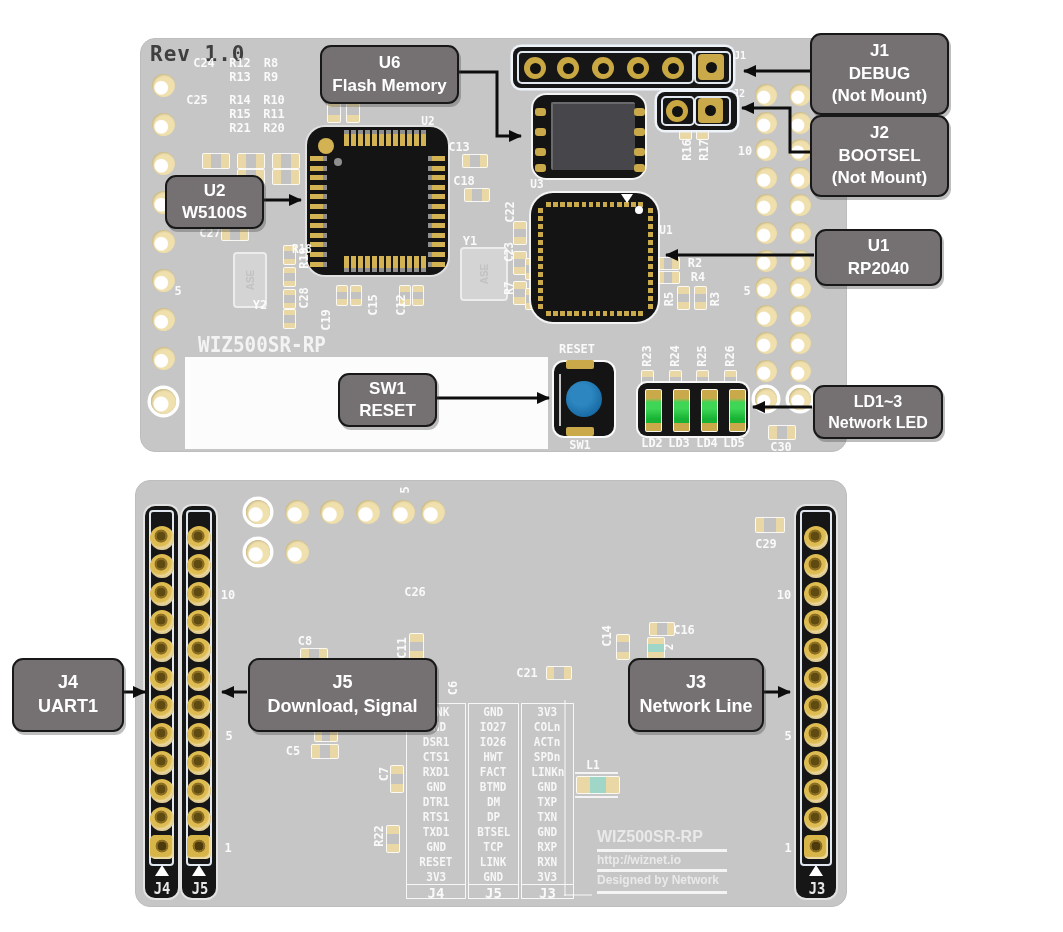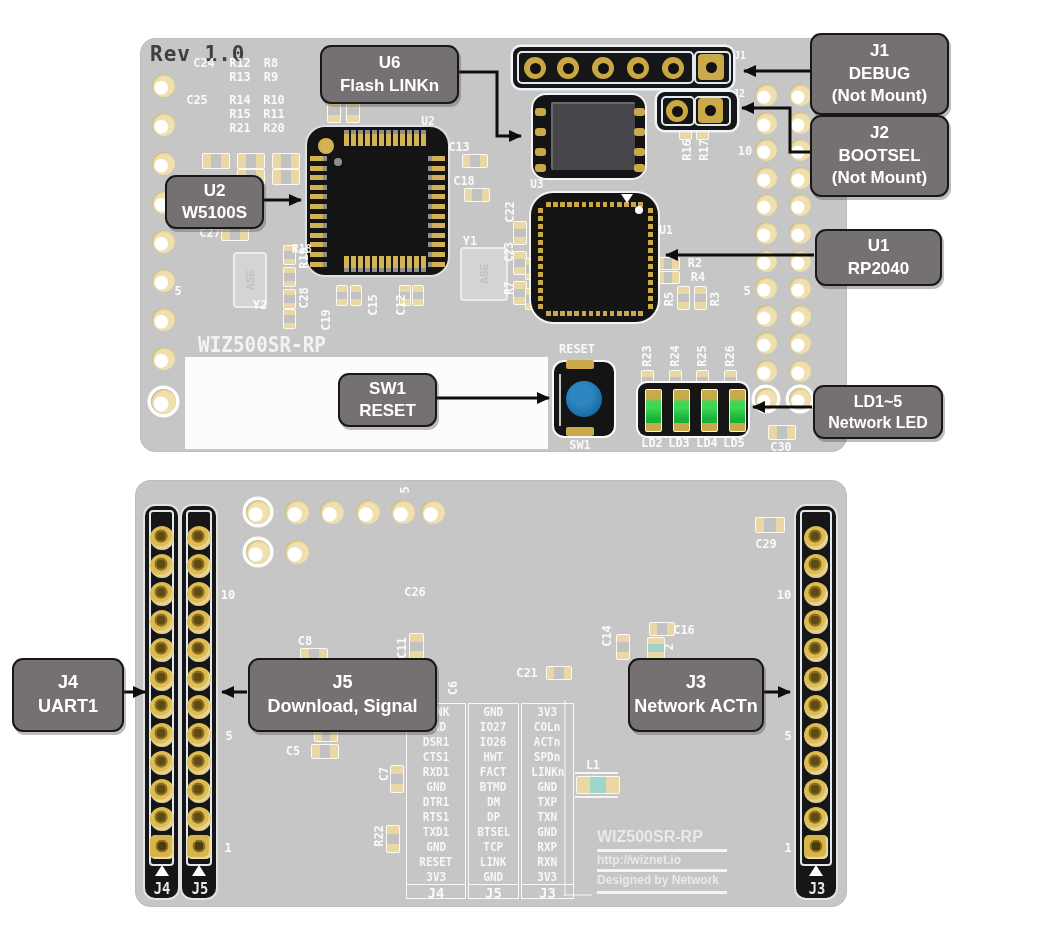--- a/index.html
+++ b/index.html
@@ -584,21 +584,21 @@
       <div class="pcell">
         <span>3V3</span>
       </div>
       <div class="pdiv"></div>
       <div class="phead">
         <span>J3</span>
       </div>
     </div>
     <div class="callout" style="left: 320px; top: 45px; width: 135px; height: 55px; font-size: 17px;">
       <div>U6</div>
-      <div>Flash LINKn</div>
+      <div>Flash Memory</div>
     </div>
     <div class="callout" style="left: 810px; top: 33px; width: 135px; height: 78px; font-size: 17px;">
       <div>J1</div>
       <div>DEBUG</div>
       <div>(Not Mount)</div>
     </div>
     <div class="callout" style="left: 810px; top: 115px; width: 135px; height: 78px; font-size: 17px;">
       <div>J2</div>
       <div>BOOTSEL</div>
       <div>(Not Mount)</div>
@@ -609,28 +609,28 @@
     </div>
     <div class="callout" style="left: 815px; top: 229px; width: 123px; height: 53px; font-size: 17px;">
       <div>U1</div>
       <div>RP2040</div>
     </div>
     <div class="callout" style="left: 338px; top: 373px; width: 95px; height: 50px; font-size: 17px;">
       <div>SW1</div>
       <div>RESET</div>
     </div>
     <div class="callout" style="left: 813px; top: 385px; width: 126px; height: 50px; font-size: 16px;">
-      <div>LD1~5</div>
+      <div>LD1~3</div>
       <div>Network LED</div>
     </div>
     <div class="callout" style="left: 12px; top: 658px; width: 108px; height: 70px; font-size: 18px;">
       <div>J4</div>
       <div>UART1</div>
     </div>
     <div class="callout" style="left: 248px; top: 658px; width: 185px; height: 70px; font-size: 18px;">
       <div>J5</div>
       <div>Download, Signal</div>
     </div>
     <div class="callout" style="left: 628px; top: 658px; width: 132px; height: 70px; font-size: 18px;">
       <div>J3</div>
-      <div>Network ACTn</div>
+      <div>Network Line</div>
     </div>
   </div>
 
 </body></html>

